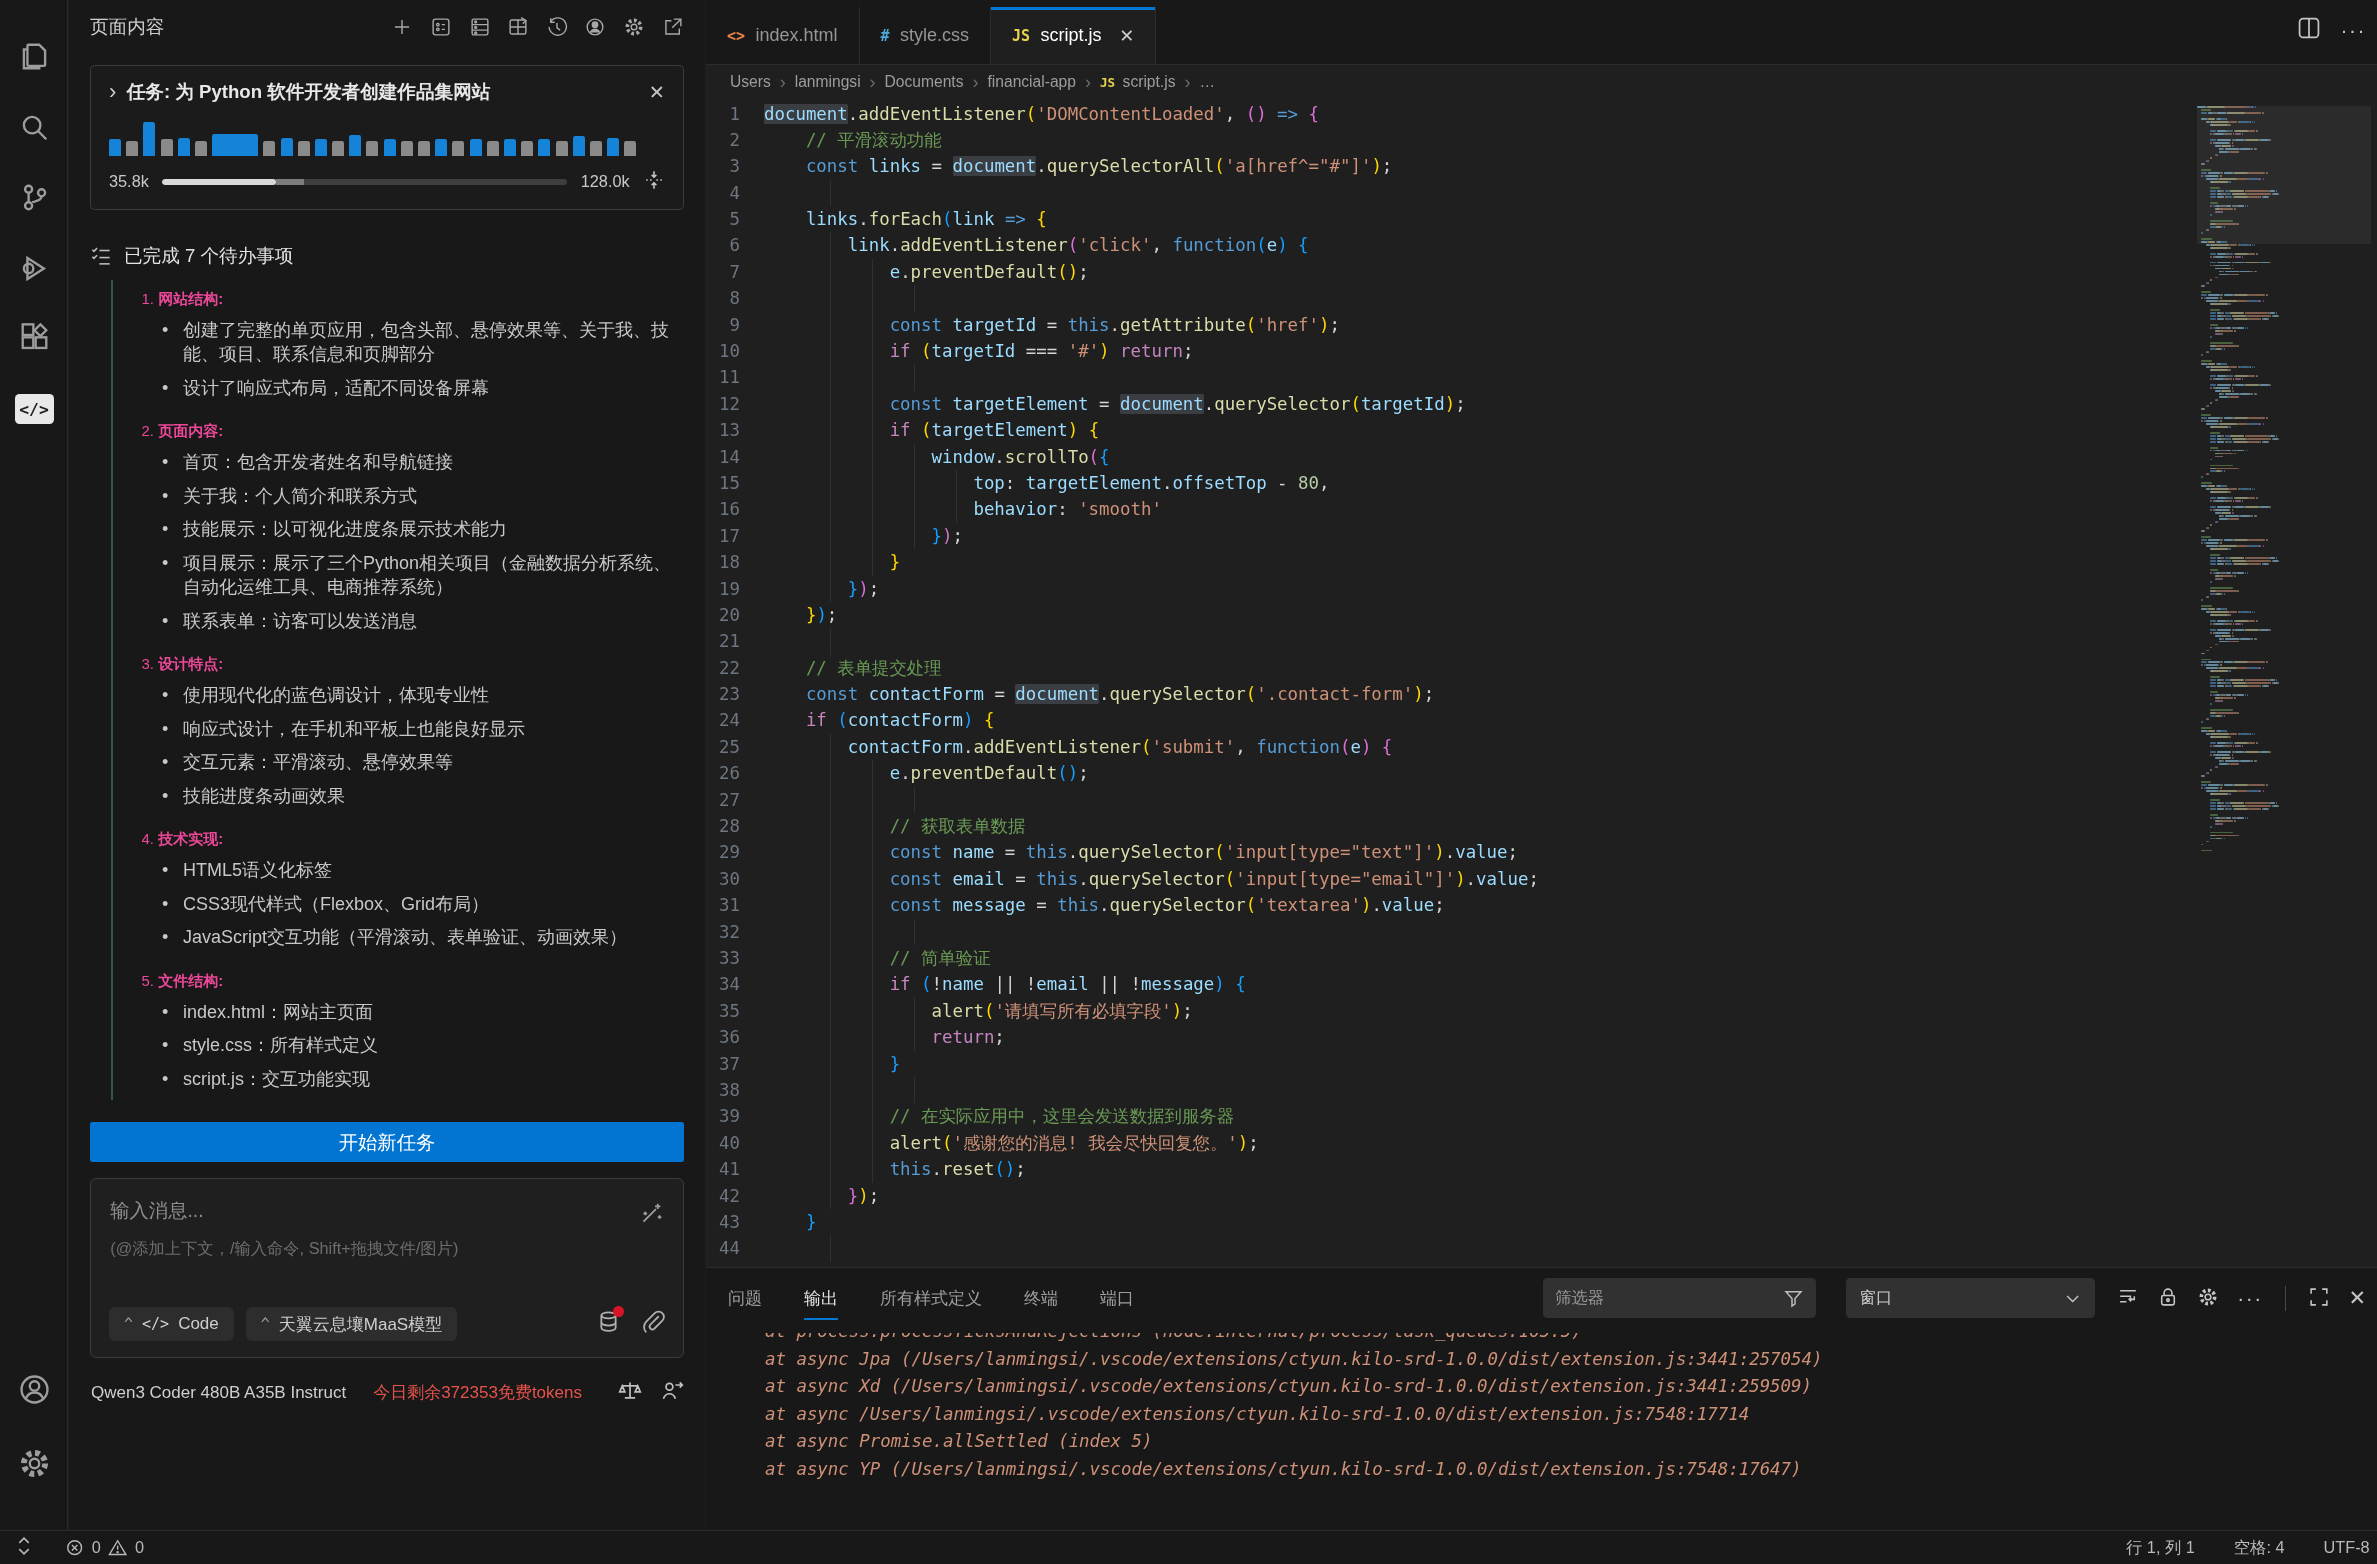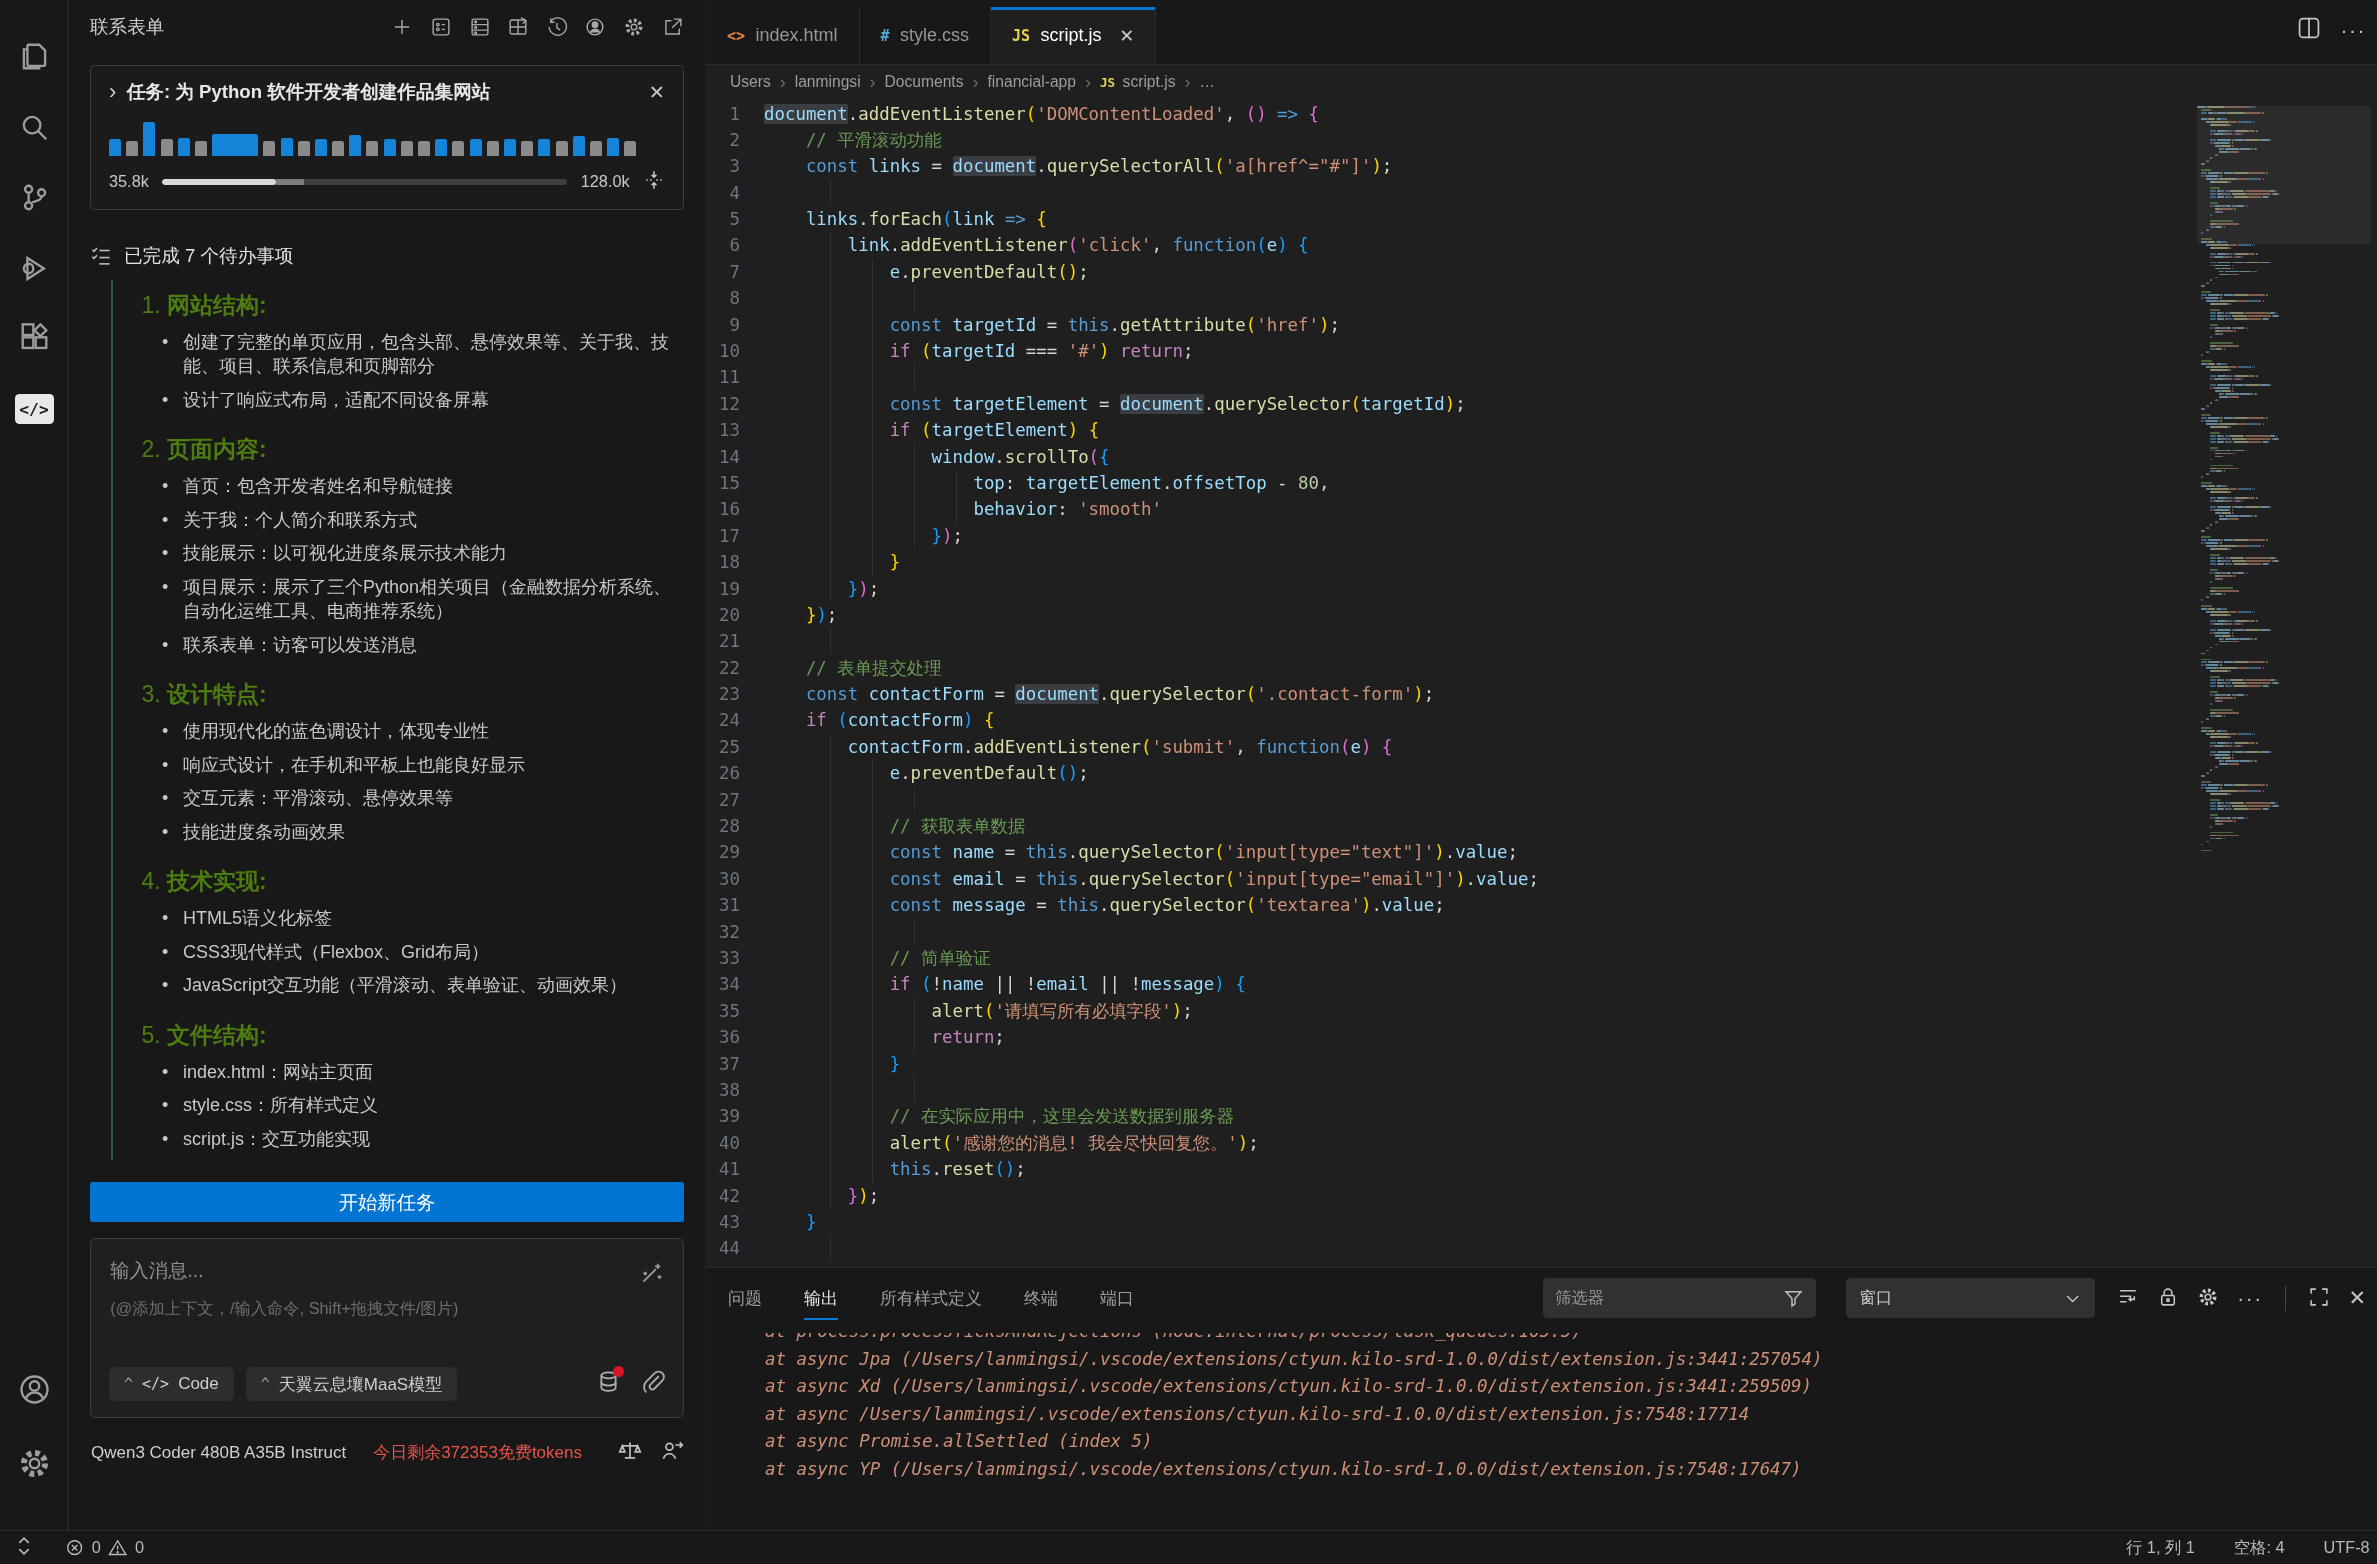--- a/index.html
+++ b/index.html
@@ -34,21 +34,21 @@
   .p-fill { position:absolute; left:0; top:0; bottom:0; background:#d9d9d9; border-radius:3px; }
   .p-fill2 { position:absolute; top:0; bottom:0; background:#7d7d7d; }
   .condense-icon svg { stroke:#c5c5c5; fill:none; stroke-width:2; }
 
   .todo-header { display:flex; align-items:center; gap:12px; margin:33px 21px 10.4px 21px; }
   .todo-header-text { font-size:18.6px; color:#e3e3e3; }
   .todo-header svg { stroke:#bdbdbd; fill:none; stroke-width:2; }
 
   .todo-body { margin-left:42px; margin-right:19.3px; border-left:2.2px solid #2e5d3d; padding-left:24px; overflow:hidden; }
   .todo-scroll { margin-top:-12px; }
-  .todo-sec-title { font-size:23px; color:#4d7c0f; margin:22px 0 9px 4.5px; }
+  .todo-sec-title { font-size:15px; color:#ec4899; margin:22px 0 9px 4.5px; }
   .todo-sec-title b { font-weight:bold; }
   .todo-item { position:relative; padding-left:46px; font-size:18px; line-height:24.5px; color:#c8c8c8; margin-bottom:9px; }
   .todo-item .bullet { position:absolute; left:25px; top:0; color:#c8c8c8; }
   .summary { margin:16.3px 0 19.3px 3px; font-size:18px; line-height:27.5px; color:#c8c8c8; }
   .summary .link-part { color:#4daafc; }
 
   .new-task-btn { display:block; margin:22px 21px 0 21px; width:calc(100% - 42px); height:40px; background:#0274d1; border:none; border-radius:2.2px; color:#ffffff; font-size:19.3px; font-family:inherit; }
 
   .chat-input { position:relative; margin:16.3px 21px 0 21px; height:180px; background:#1f1f20; border:0.7px solid #3c3c3c; border-radius:6px; padding:18px 19.3px; }
   .ci-placeholder { font-size:19.3px; color:#8f8f8f; }
@@ -186,21 +186,21 @@
     <div class="ab-item" style="top:1429px">
       <svg width="33" height="33" viewBox="0 0 28 28">
           <circle cx="14" cy="14" r="9" stroke-dasharray="4 3.1" stroke-width="5"></circle>
           <circle cx="14" cy="14" r="4"></circle>
         </svg>
     </div>
   </div>
 
   <div class="sidebar">
     <div class="sb-header">
-      <span class="sb-title">联系表单</span>
+      <span class="sb-title">页面内容</span>
       <span class="sb-header-icons">
         <span class="hicon">
             <svg width="22" height="22" viewBox="0 0 28 28">
               <path d="M14 5v18M5 14h18"></path>
             </svg>
           </span>
         <span class="hicon">
             <svg width="22" height="22" viewBox="0 0 28 28">
               <rect x="4" y="4" width="20" height="20" rx="3"></rect>
               <circle cx="10" cy="11" r="1.6"></circle>

